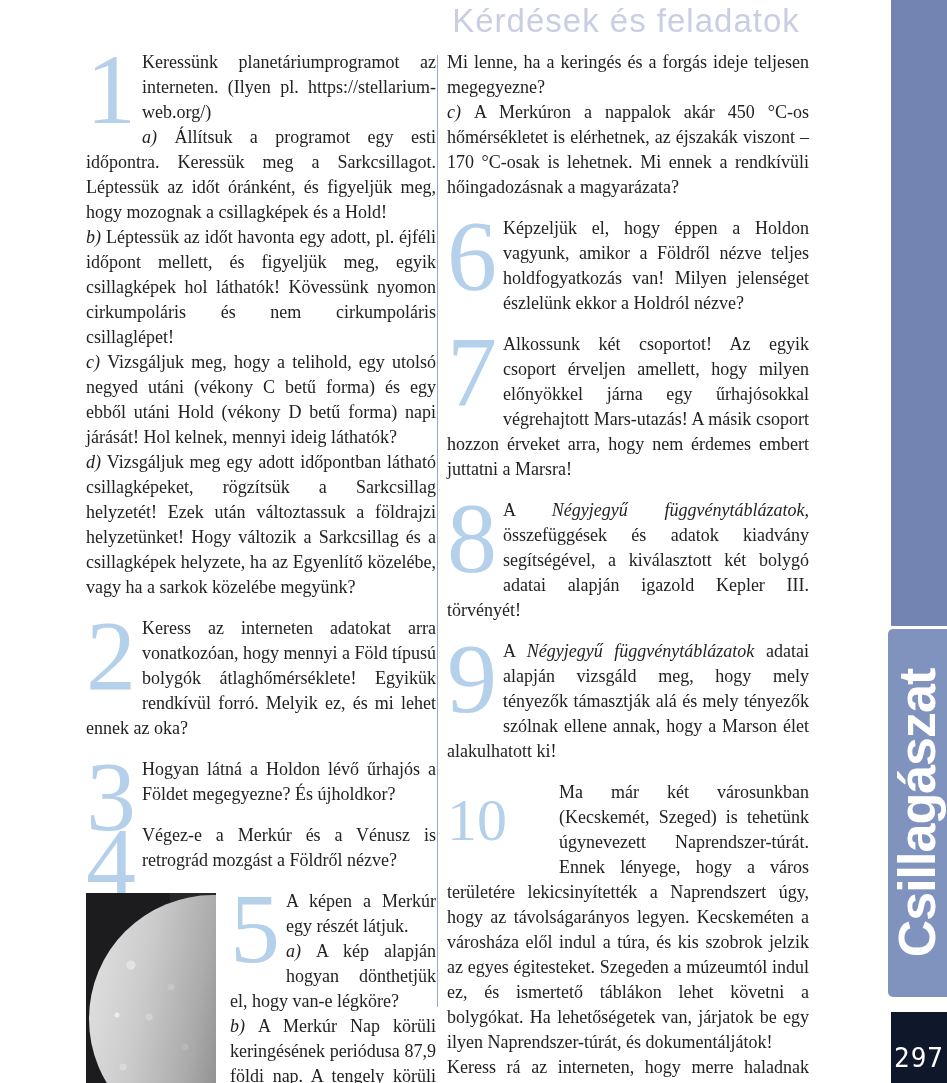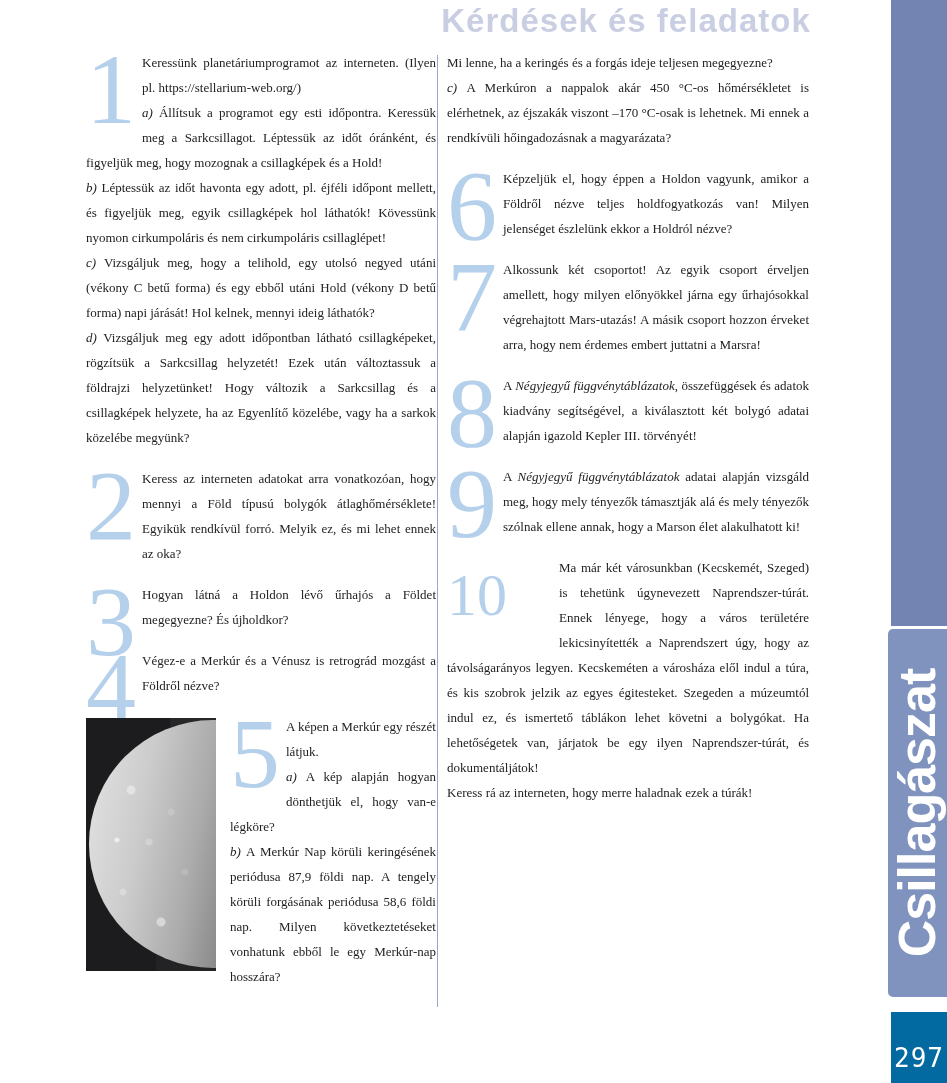--- a/index.html
+++ b/index.html
@@ -3,29 +3,29 @@
 <meta charset="utf-8">
 <style>
   html,body{margin:0;padding:0;background:#ffffff;}
   .page{
     position:relative;width:947px;height:1083px;background:#ffffff;
     font-family:"Liberation Serif",serif;color:#222222;overflow:hidden;
   }
   
   .page-title{
     position:absolute;left:440px;top:2px;width:372px;text-align:center;
-    font-family:"Liberation Sans",sans-serif;font-size:33px;font-weight:700;
+    font-family:"Liberation Sans",sans-serif;font-size:33px;font-weight:400;
     letter-spacing:1px;color:#c9cee3;
   }
   
   .col{position:absolute;top:50px;}
   .col-left{left:86px;width:350px;}
   .col-right{left:447px;width:362px;}
   .col-divider{position:absolute;left:437px;top:55px;width:1px;height:952px;background:#9aa6c6;}
-  .body{font-size:13px;line-height:25px;text-align:justify;margin:0;}
+  .body{font-size:18px;line-height:25px;text-align:justify;margin:0;}
   .it{font-style:italic;}
   .exercise{clear:left;margin-bottom:16px;}
   .num{
     float:left;width:46px;margin-right:10px;overflow:visible;
     font-family:"Liberation Serif",serif;font-weight:400;
     font-size:100px;line-height:80px;color:#b5d0ea;
   }
   .num.h3{height:76px;}
   .num.h2{height:51px;}
   .num.wide{width:102px;font-size:60px;}
@@ -51,21 +51,21 @@
   }
   
   .sidebar-top{position:absolute;left:891px;top:0;width:56px;height:626px;background:#7384b2;}
   .chapter-band{position:absolute;left:888px;top:629px;width:59px;height:368px;background:#8093be;border-radius:5px 0 0 5px;}
   .chapter-text{
     position:absolute;left:885px;top:629px;width:368px;height:66px;
     transform-origin:0 0;transform:rotate(-90deg) translateX(-368px);
     font-family:"Liberation Sans",sans-serif;font-weight:bold;font-size:52px;
     line-height:64px;text-align:center;color:#ffffff;letter-spacing:-1px;
   }
-  .pagenum-block{position:absolute;left:891px;top:1012px;width:56px;height:71px;background:#0369a1;}
+  .pagenum-block{position:absolute;left:891px;top:1012px;width:56px;height:71px;background:#0f172a;}
   .pagenum{
     position:absolute;left:0;top:31px;width:56px;text-align:center;
     font-family:"DejaVu Sans Mono",monospace;font-size:26px;color:#ffffff;letter-spacing:1px;
   }
 </style>
 </head>
 <body>
 
 <div class="page">
 

